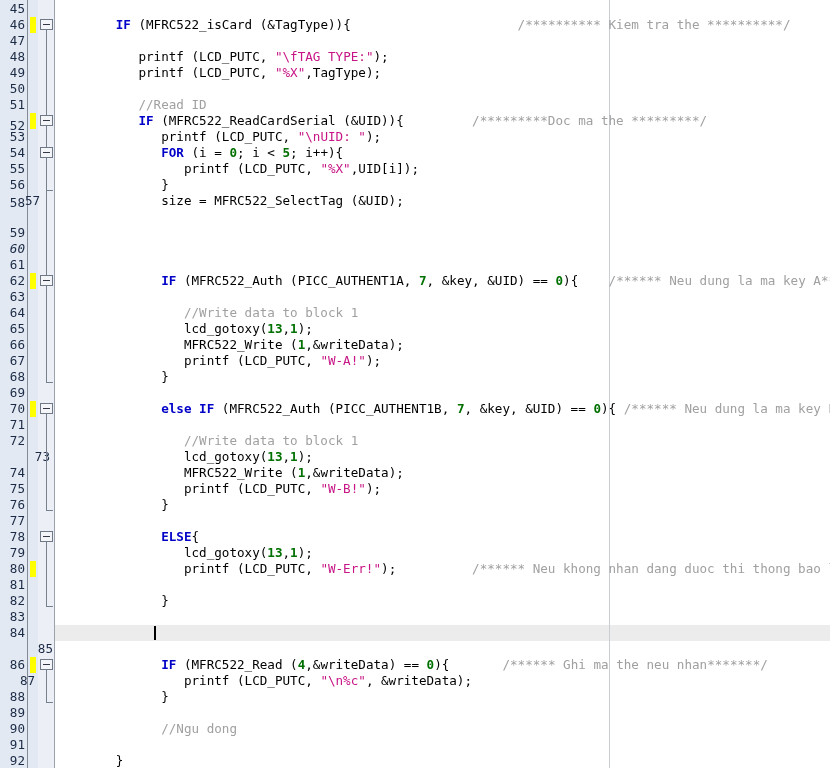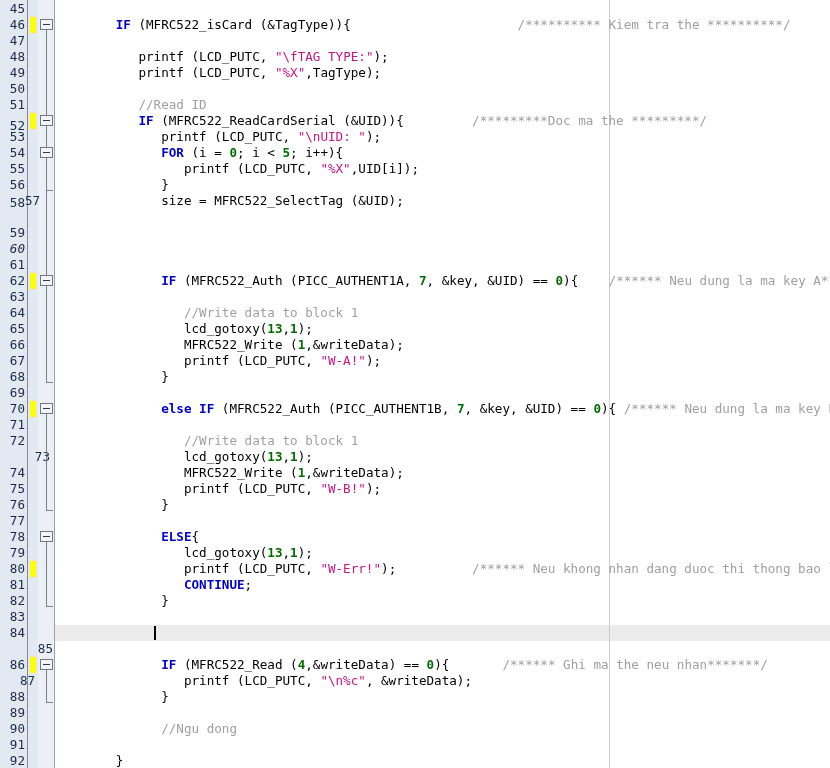--- a/index.html
+++ b/index.html
@@ -261,21 +261,20 @@
       <div class="code" style="top: 417px;"></div>
       <div class="code" style="top: 433px;"><span class="cmt">                 //Write data to block 1</span></div>
       <div class="code" style="top: 449px;"><span class="pln">                 lcd_gotoxy(</span><span class="num">13</span><span class="pln">,</span><span class="num">1</span><span class="pln">);</span></div>
       <div class="code" style="top: 465px;"><span class="pln">                 MFRC522_Write (</span><span class="num">1</span><span class="pln">,&amp;writeData);</span></div>
       <div class="code" style="top: 481px;"><span class="pln">                 printf (LCD_PUTC, </span><span class="str">"W-B!"</span><span class="pln">);</span></div>
       <div class="code" style="top: 497px;"><span class="pln">              }</span></div>
       <div class="code" style="top: 513px;"></div>
       <div class="code" style="top: 529px;"><span class="pln">              </span><span class="kw">ELSE</span><span class="pln">{</span></div>
       <div class="code" style="top: 545px;"><span class="pln">                 lcd_gotoxy(</span><span class="num">13</span><span class="pln">,</span><span class="num">1</span><span class="pln">);</span></div>
       <div class="code" style="top: 561px;"><span class="pln">                 printf (LCD_PUTC, </span><span class="str">"W-Err!"</span><span class="pln">);</span><span class="pln">          </span><span class="cmt">/****** Neu khong nhan dang duoc thi thong bao loi *******/</span></div>
-      <div class="code" style="top: 577px;"><span class="pln">                 </span><span class="kw">CONTINUE</span><span class="pln">;</span></div>
       <div class="code" style="top: 593px;"><span class="pln">              }</span></div>
       <div class="code" style="top: 609px;"></div>
       <div class="code" style="top: 625px;"></div>
       <div class="caret" style="top: 626px; left: 99px;"></div>
       <div class="code" style="top: 641px;"></div>
       <div class="code" style="top: 657px;"><span class="pln">              </span><span class="kw">IF</span><span class="pln"> (MFRC522_Read (</span><span class="num">4</span><span class="pln">,&amp;writeData) == </span><span class="num">0</span><span class="pln">){</span><span class="pln">       </span><span class="cmt">/****** Ghi ma the neu nhan*******/</span></div>
       <div class="code" style="top: 673px;"><span class="pln">                 printf (LCD_PUTC, </span><span class="str">"\n%c"</span><span class="pln">, &amp;writeData);</span></div>
       <div class="code" style="top: 689px;"><span class="pln">              }</span></div>
       <div class="code" style="top: 705px;"></div>
       <div class="code" style="top: 721px;"><span class="cmt">              //Ngu dong</span></div>

